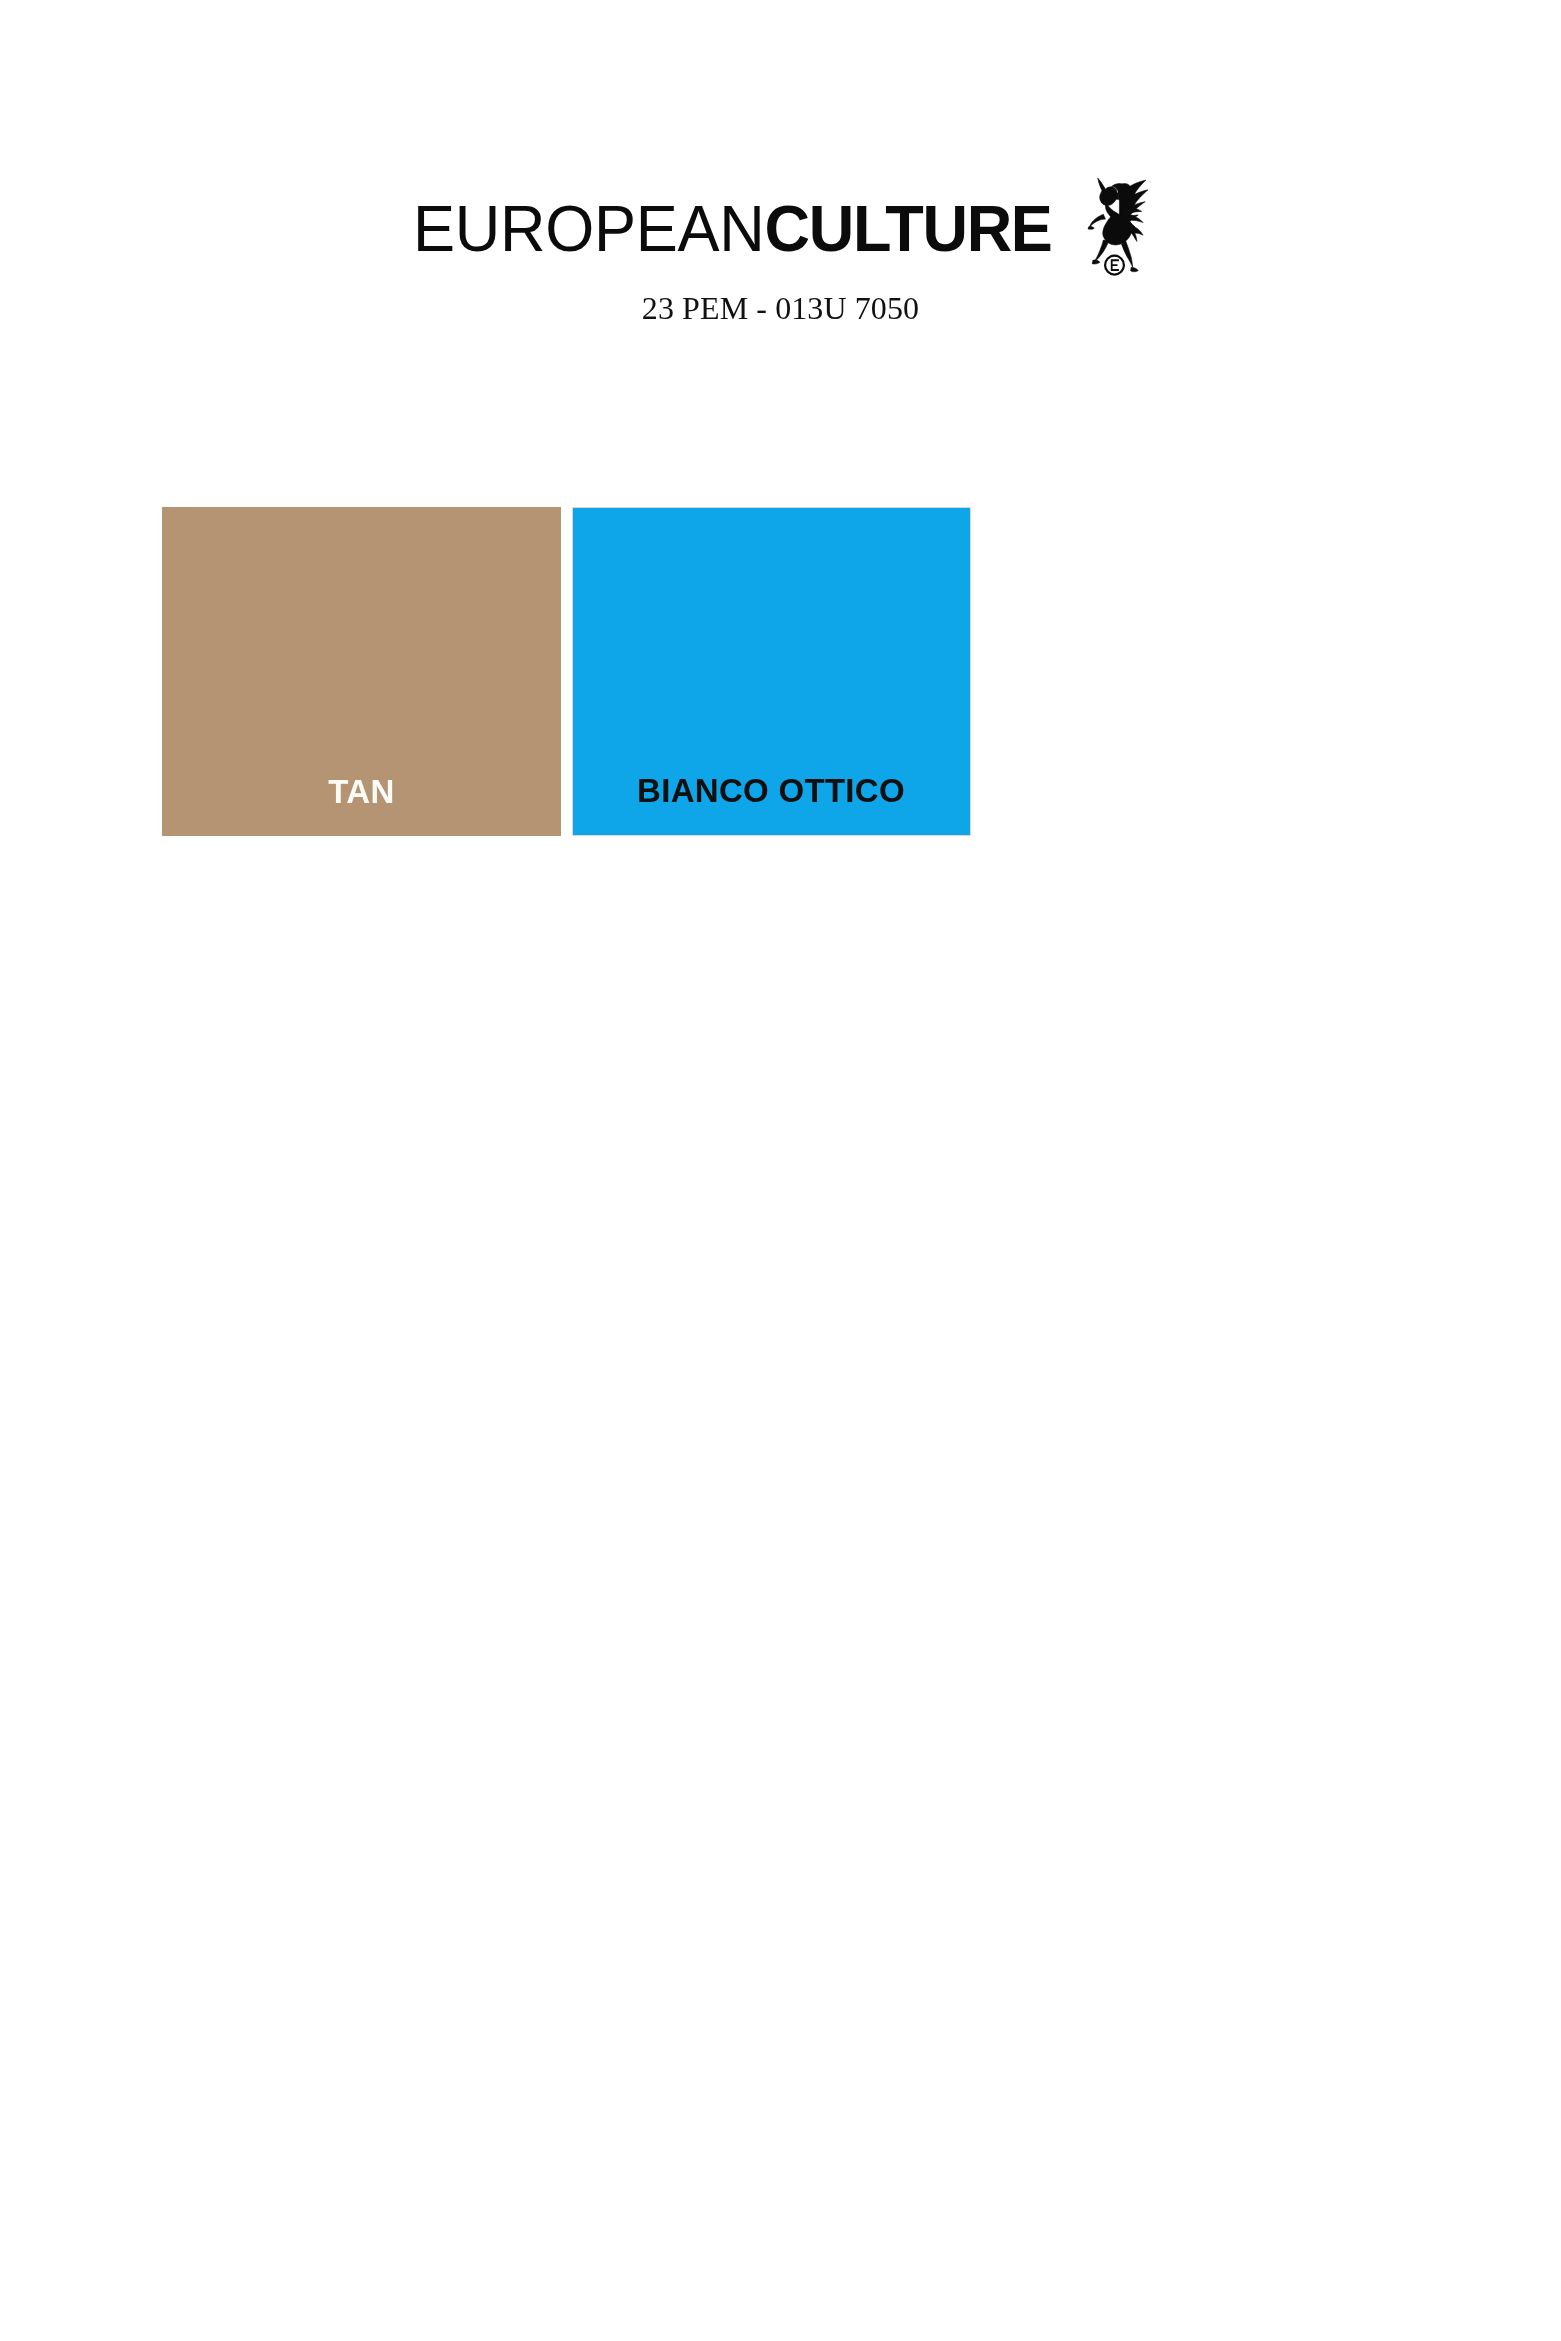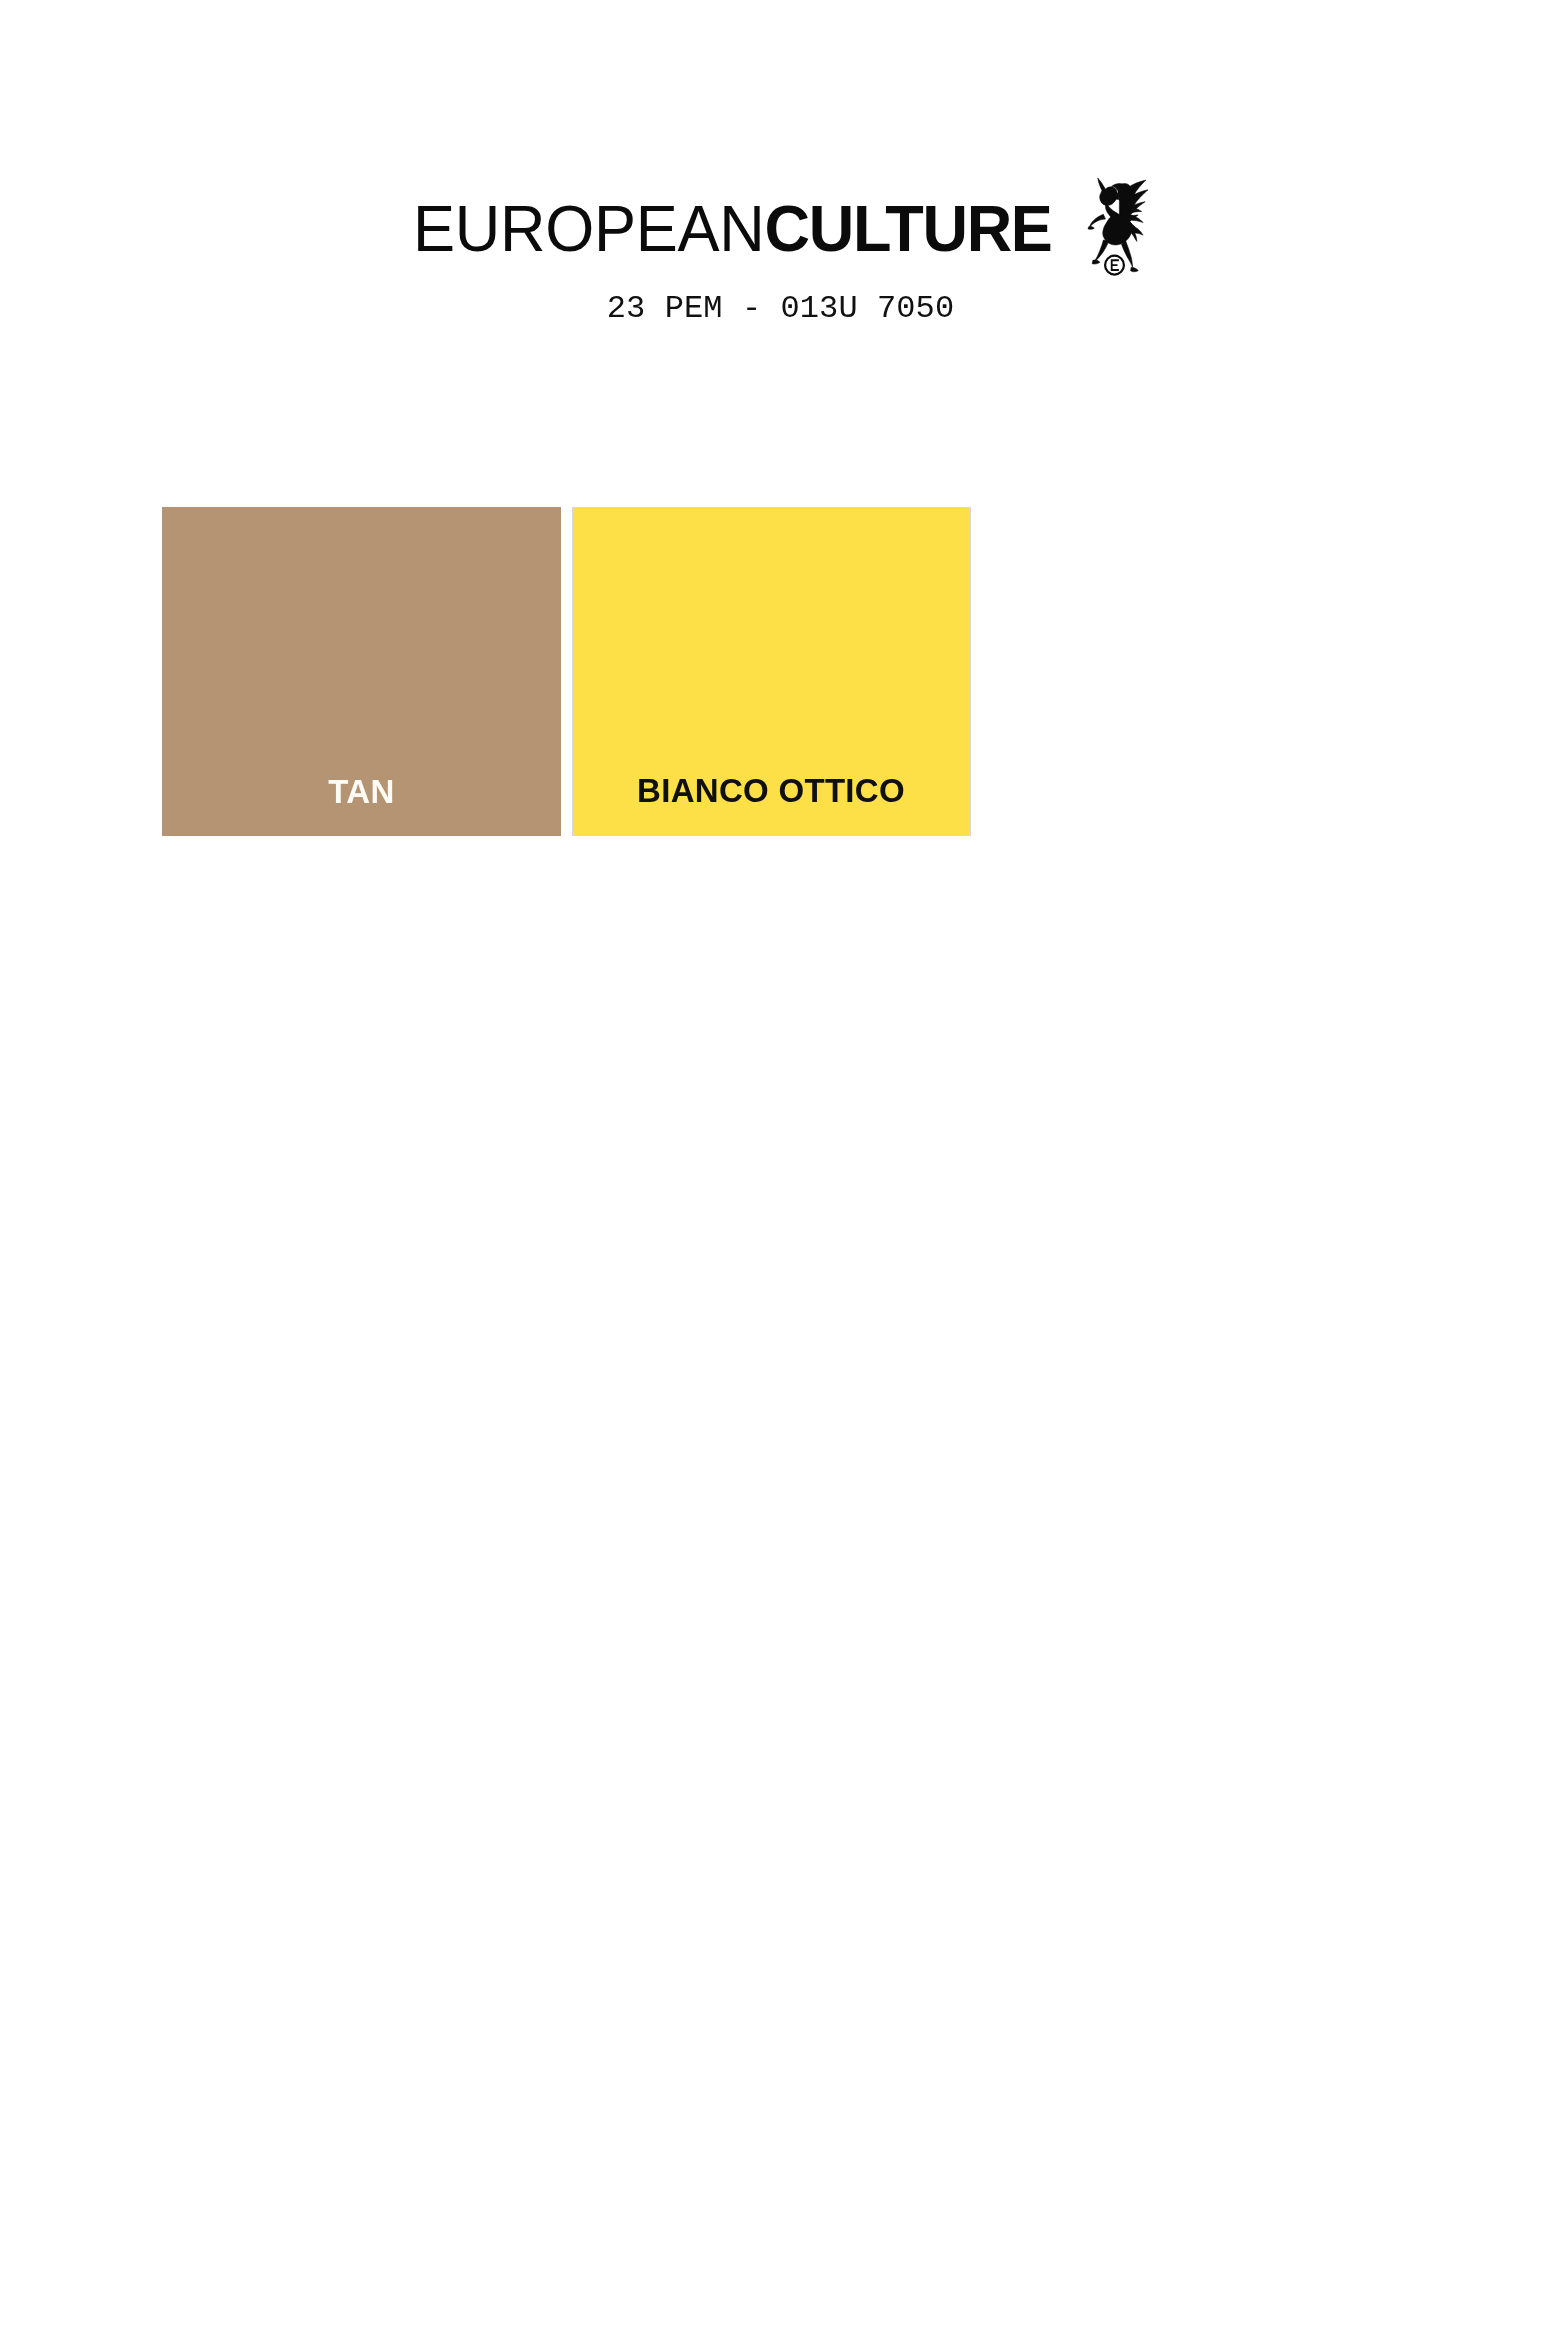--- a/index.html
+++ b/index.html
@@ -63,21 +63,21 @@
   }
   .emblem svg { display: block; }
 
   
   .subtitle {
     position: absolute;
     left: 0;
     top: 289px;
     width: 1561px;
     text-align: center;
-    font-family: Liberation Mono, monospace;
+    font-family: Liberation Serif, serif;
     font-size: 32px;
     line-height: 39px;
     font-weight: 400;
     letter-spacing: 0.1px;
     color: #111111;
   }
 
   
   .swatch-strip {
     position: absolute;
@@ -170,19 +170,19 @@
 </div>
 
 <div class="subtitle">23 PEM - 013U 7050</div>
 
 <div class="swatch-strip">
 
   <div class="swatch" id="sw0" style="background-color: rgb(180, 148, 114);">
     <span class="swatch-label" style="color: rgb(253, 251, 246);">TAN</span>
   </div>
 
-  <div class="swatch is-bordered" id="sw1" style="background-color: #fde047; border-color: rgb(216, 216, 216);">
+  <div class="swatch is-bordered" id="sw1" style="background-color: #0ea5e9; border-color: rgb(216, 216, 216);">
     <span class="swatch-label" style="color: rgb(16, 16, 16);">BIANCO OTTICO</span>
   </div>
 
 
 </div>
 
 
 </body></html>

